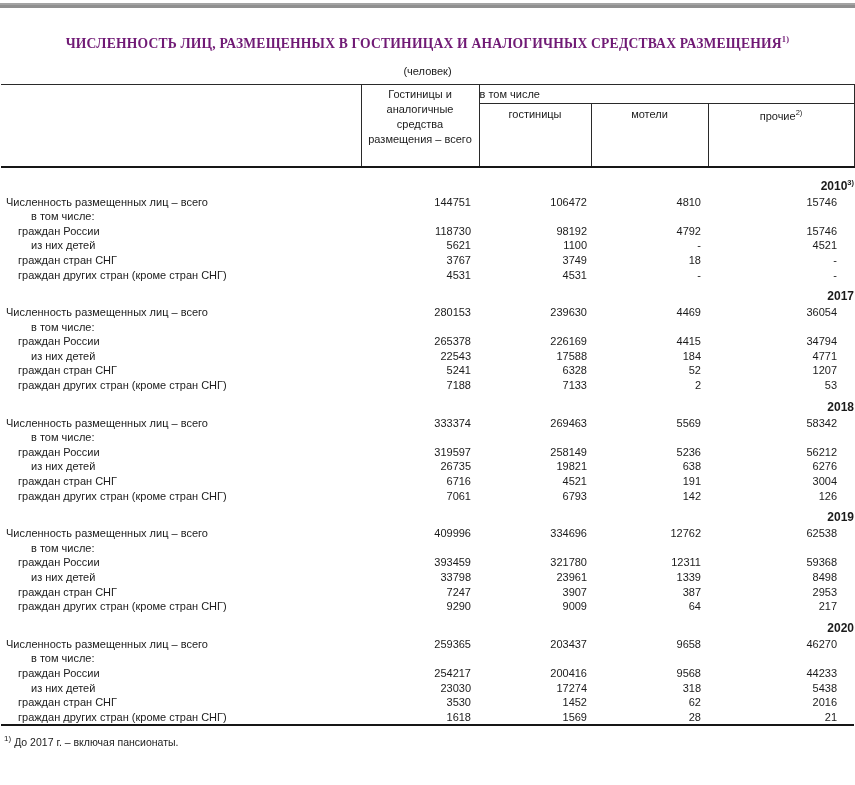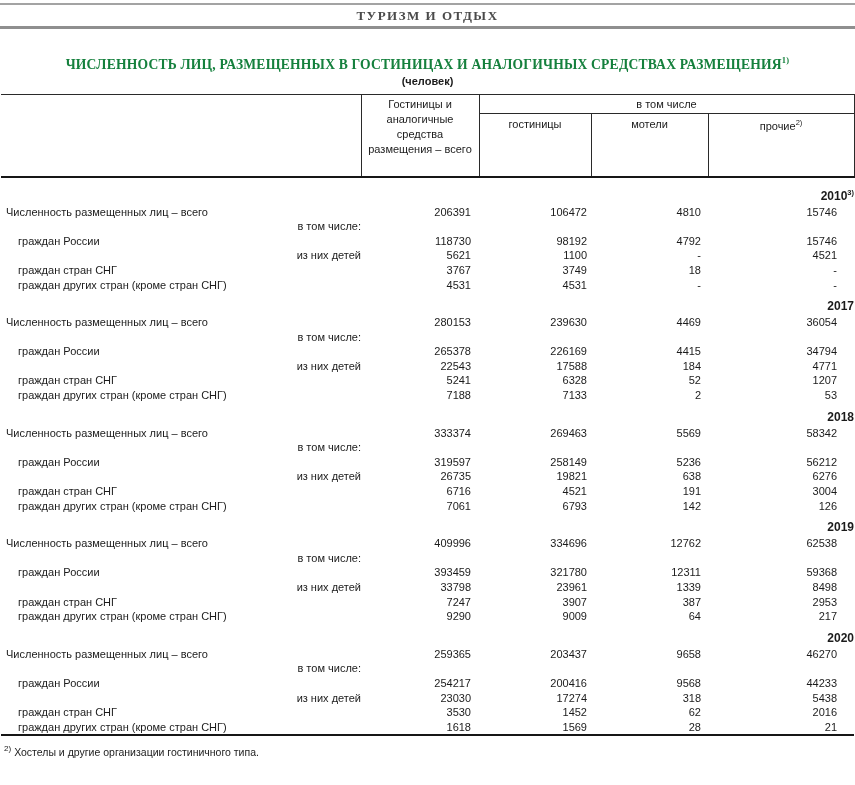--- a/index.html
+++ b/index.html
@@ -9,70 +9,69 @@
     overflow:hidden;
   }
   .rule-top{border-top:2px solid #a3a3a3;margin-top:3px;}
   .banner{
     font-family:"Liberation Serif",serif;font-weight:700;font-size:13px;
     color:#4a4a4a;text-align:center;letter-spacing:1.5px;padding:3px 0 2px;
   }
   .rule-banner{border-top:3px solid #8f8f8f;}
   .title{
     font-family:"Liberation Serif",serif;font-weight:700;font-size:13.6px;
-    text-align:center;margin:26px 8px 0;color:#15803d;letter-spacing:.2px;
+    text-align:center;margin:26px 8px 0;color:#701a75;letter-spacing:.2px;
   }
   .title sup{font-size:8.5px;}
-  .unit{font-size:11px;text-align:center;margin-top:2px;font-weight:bold;}
+  .unit{font-size:11px;text-align:center;margin-top:13px;}
 
   table{
     border-collapse:collapse;table-layout:fixed;width:853px;
     margin:7px 0 0 1px;border-bottom:2.5px solid #161616;
   }
   th{font-weight:400;font-size:11px;padding:0;color:#1b1b1b;}
   .stub-cell{border-top:1.5px solid #2a2a2a;border-right:1px solid #2a2a2a;border-bottom:2.5px solid #161616;}
   .total-cell{
     border-top:1.5px solid #2a2a2a;border-right:1px solid #2a2a2a;border-bottom:2.5px solid #161616;
     vertical-align:top;text-align:center;padding:2px 6px;line-height:15px;
   }
   .group-cell{
     border-top:1.5px solid #2a2a2a;border-right:1px solid #2a2a2a;border-bottom:1px solid #2a2a2a;
-    height:18px;vertical-align:middle;text-align:center;
+    height:18px;vertical-align:middle;text-align:left;
   }
   .sub-cell{
     border-right:1px solid #2a2a2a;border-bottom:2.5px solid #161616;
     vertical-align:top;text-align:center;padding-top:4px;height:58px;
   }
   .sub-cell sup{font-size:7.5px;}
 
   tbody td{font-size:11px;line-height:14.6px;padding:0;}
   .year-cell{
     padding:7px 0 1px 360px;text-align:right;font-weight:700;
     font-size:12px;line-height:15px;
   }
   .year-cell sup{font-size:7.5px;}
   .label.ind0{padding-left:5px;}
   .label.ind1{padding-left:17px;}
-  .label.ind2{padding-left:30px;text-align:right;}
+  .label.ind2{padding-left:30px;}
   .num{text-align:right;}
   .num.c0{padding-right:8px;}
   .num.c1{padding-right:4px;}
   .num.c2{padding-right:7px;}
   .num.c3{padding-right:17px;}
 
   .footnotes{margin:5px 0 0 4px;font-size:10.5px;line-height:15.5px;}
   .footnote sup{font-size:8px;margin-right:3px;}
 </style>
 </head>
 <body>
 
 <div>
 
   <div class="rule-top"></div>
-  <div class="banner">ТУРИЗМ И ОТДЫХ</div>
   <div class="rule-banner"></div>
 
   <div class="title"><span>ЧИСЛЕННОСТЬ ЛИЦ, РАЗМЕЩЕННЫХ В ГОСТИНИЦАХ И АНАЛОГИЧНЫХ СРЕДСТВАХ РАЗМЕЩЕНИЯ</span><sup>1)</sup></div>
 
   <div class="unit">(человек)</div>
 
   <table>
     <colgroup>
       <col style="width:360px">
         <col style="width:118px">
@@ -91,21 +90,21 @@
         <th class="sub-cell">мотели</th>
         <th class="sub-cell"><span>прочие</span><sup>2)</sup></th>
       </tr>
     </thead>
     <tbody>
         <tr>
           <td class="year-cell" colspan="5"><span>2010</span><sup>3)</sup></td>
         </tr>
         <tr>
           <td class="label ind0">Численность размещенных лиц – всего</td>
-          <td class="num c0">206391</td>
+          <td class="num c0">144751</td>
           <td class="num c1">106472</td>
           <td class="num c2">4810</td>
           <td class="num c3">15746</td>
         </tr>
         <tr>
           <td class="label ind2">в том числе:</td>
           <td class="num c0"></td>
           <td class="num c1"></td>
           <td class="num c2"></td>
           <td class="num c3"></td>
@@ -315,16 +314,16 @@
           <td class="label ind1">граждан других стран (кроме стран СНГ)</td>
           <td class="num c0">1618</td>
           <td class="num c1">1569</td>
           <td class="num c2">28</td>
           <td class="num c3">21</td>
         </tr>
       </tbody>
   </table>
 
   <div class="footnotes">
-      <div class="footnote"><sup>2)</sup>Хостелы и другие организации гостиничного типа.</div>
+      <div class="footnote"><sup>1)</sup>До 2017 г. – включая пансионаты.</div>
     </div>
 
 </div>
 
 </body></html>

